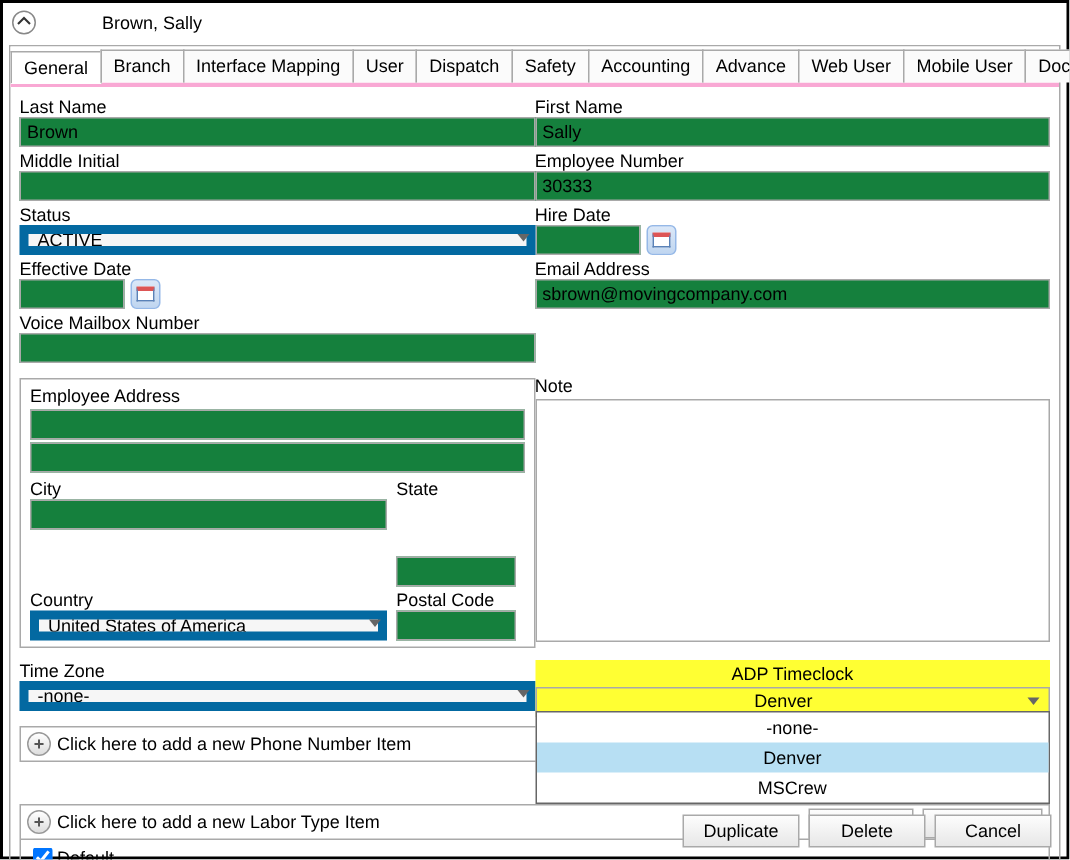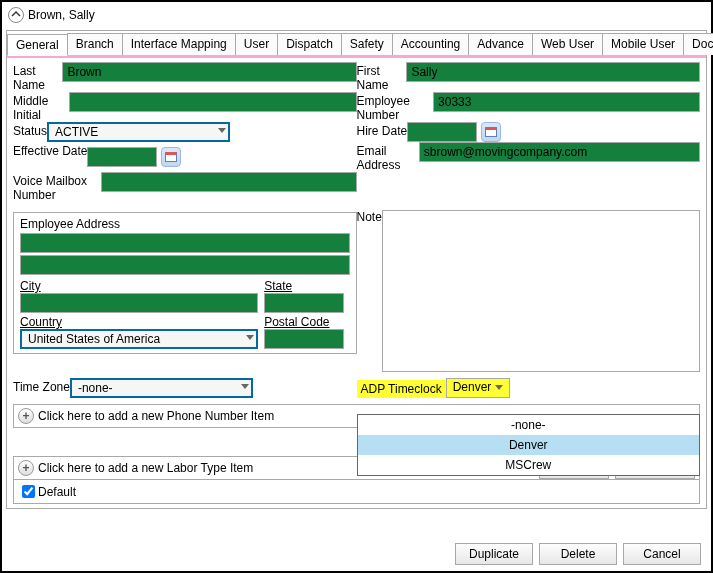--- a/index.html
+++ b/index.html
@@ -1,43 +1,43 @@
 <!DOCTYPE html>
 <html><head>
 <meta charset="utf-8">
 <style>
   * { box-sizing: border-box; font-family: "Segoe UI", Arial, sans-serif; font-size: 12px; }
   body { margin: 0; background: #fff; }
   .window { width: 713px; height: 573px; border: 2px solid #000; background: #fff; padding: 4px; position: relative; }
-  .titlebar { display: flex; align-items: center; height: 18px; padding-left: 2px; }
+  .titlebar { display: flex; align-items: center; height: 18px; padding-left: 2px; gap: 40px; }
   .expand-btn { width: 16px; height: 16px; border: 1px solid #888; border-radius: 50%; display: flex; align-items: center; justify-content: center; margin-right: 4px; }
   .expand-btn svg { width: 10px; height: 10px; }
   .title-text { font-size: 12px; }
   .tabs-area { border: 1px solid #a9a9a9; margin-top: 6px; padding: 0; }
   .tabstrip { display: flex; flex-wrap: nowrap; border-bottom: 3px solid #f9a8d4; background: #fff; }
   .tab { padding: 3px 8px; border: 1px solid #a9a9a9; border-bottom: none; margin-right: -1px; margin-top: 2px; background: #fbfbfb; white-space: nowrap; cursor: pointer; position: relative; }
   .tab.active { background: #fff; border-bottom: 1px solid #fff; top: 1px; }
   .form-body { padding: 4px 6px; }
   .row { display: flex; }
-  .col { flex: 1; display: flex; flex-direction: row; }
+  .col { flex: 1; display: flex; flex-direction: column; }
   .col + .col { }
   .lbl { font-size: 12px; margin-top: 2px; }
   .inp { width: 100%; height: 20px; border: 1px solid #a9a9a9; padding: 1px 4px; font-size: 12px; background: #15803d; }
-  .select { appearance: none; -webkit-appearance: none; background: #f6f6f6; border: 2px solid #0369a1; height: 20px; padding: 1px 18px 1px 6px; font-size: 12px; position: relative; width: 100%; }
+  .select { appearance: none; -webkit-appearance: none; background: #f6f6f6; border: 6px solid #0369a1; height: 20px; padding: 1px 18px 1px 6px; font-size: 12px; position: relative; width: 100%; }
   .select-wrap { position: relative; }
   .select-arrow { position: absolute; right: 4px; top: 6px; width: 0; height: 0; border-left: 4px solid transparent; border-right: 4px solid transparent; border-top: 5px solid #666; pointer-events: none; }
   .narrow { width: 70px !important; display: inline-block; }
   .date-row { display: flex; align-items: center; }
   .date-btn { width: 20px; height: 20px; margin-left: 4px; border: 1px solid #95b8e7; border-radius: 4px; background: linear-gradient(#dbe8f8,#c0d6f0); display: flex; align-items: center; justify-content: center; cursor: pointer; }
   .date-btn-inner { width: 12px; height: 10px; background: #fff; border: 1px solid #5a82b8; border-top: 3px solid #d55; }
   .addr-box { border: 1px solid #a9a9a9; padding: 4px 6px; margin-top: 4px; }
   .addr-inputs { margin-top: 2px; }
   .addr-inputs .inp { margin-bottom: 2px; }
   .addr-row2 { display: flex; }
-  .addr-row2 > div { display: flex; flex-direction: column; margin-right: 6px; text-decoration: underline; }
+  .addr-row2 > div { display: flex; flex-direction: column; margin-right: 6px; }
   .note-area { width: 100%; height: 162px; border: 1px solid #a9a9a9; margin-top: 2px; resize: none; font-size: 12px; padding: 2px; font-family: inherit; }
   .highlight-yellow { background: #ffff33 !important; }
   .dropdown-open { position: absolute; border: 1px solid #666; background: #fff; width: 312px; z-index: 5; }
   .dd-item { padding: 3px 6px; cursor: pointer; }
   .dd-item.hilite { background: #b7dff3; }
   .add-row { border: 1px solid #a9a9a9; padding: 3px 4px; display: flex; align-items: center; margin-top: 6px; }
   .plus-btn { width: 16px; height: 16px; border: 1px solid #999; border-radius: 50%; background: linear-gradient(#fff,#ddd); display: flex; align-items: center; justify-content: center; margin-right: 4px; cursor: pointer; }
   .plus-btn span { font-weight: bold; color: #555; line-height: 1; }
   .bottom-row { display: flex; align-items: center; border: 1px solid #a9a9a9; border-top: none; padding: 2px 4px; }
   .bottom-row .coor { font-weight: bold; padding-left: 2px; flex: 0 0 50%; }
@@ -147,21 +147,21 @@
             <span class="lbl">Employee Address</span>
             <div class="addr-inputs">
               <input class="inp" style="">
               <input class="inp" style="">
             </div>
             <div class="addr-row2">
               <div style="flex:3;">
                 <span class="lbl">City</span>
                 <input class="inp" style="">
               </div>
-              <div style="flex:1;">
+              <div style="flex:1;gap:38px;">
                 <span class="lbl">State</span>
                 <input class="inp" style="">
               </div>
             </div>
             <div class="addr-row2">
               <div style="flex:3;">
                 <span class="lbl">Country</span>
                 <div class="select-wrap">
                   <input class="select" readonly="" value="United States of America" style="">
                   <span class="select-arrow"></span>

